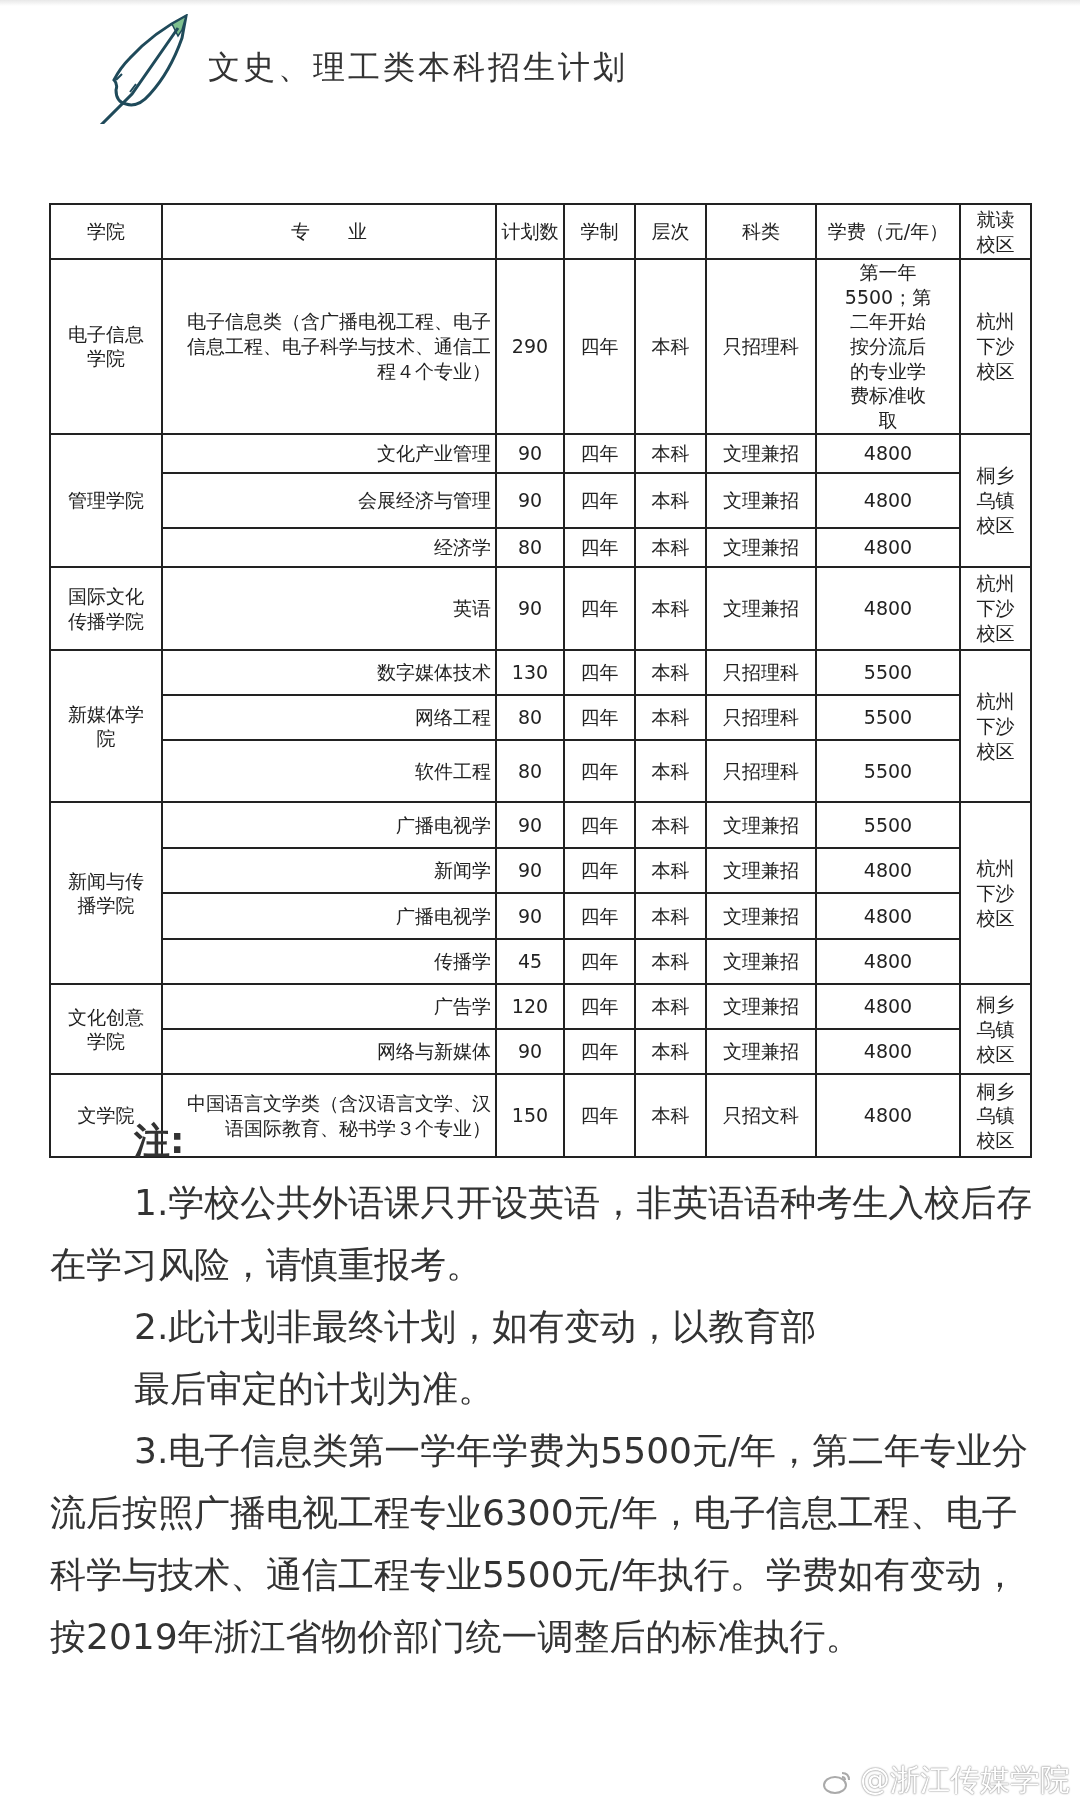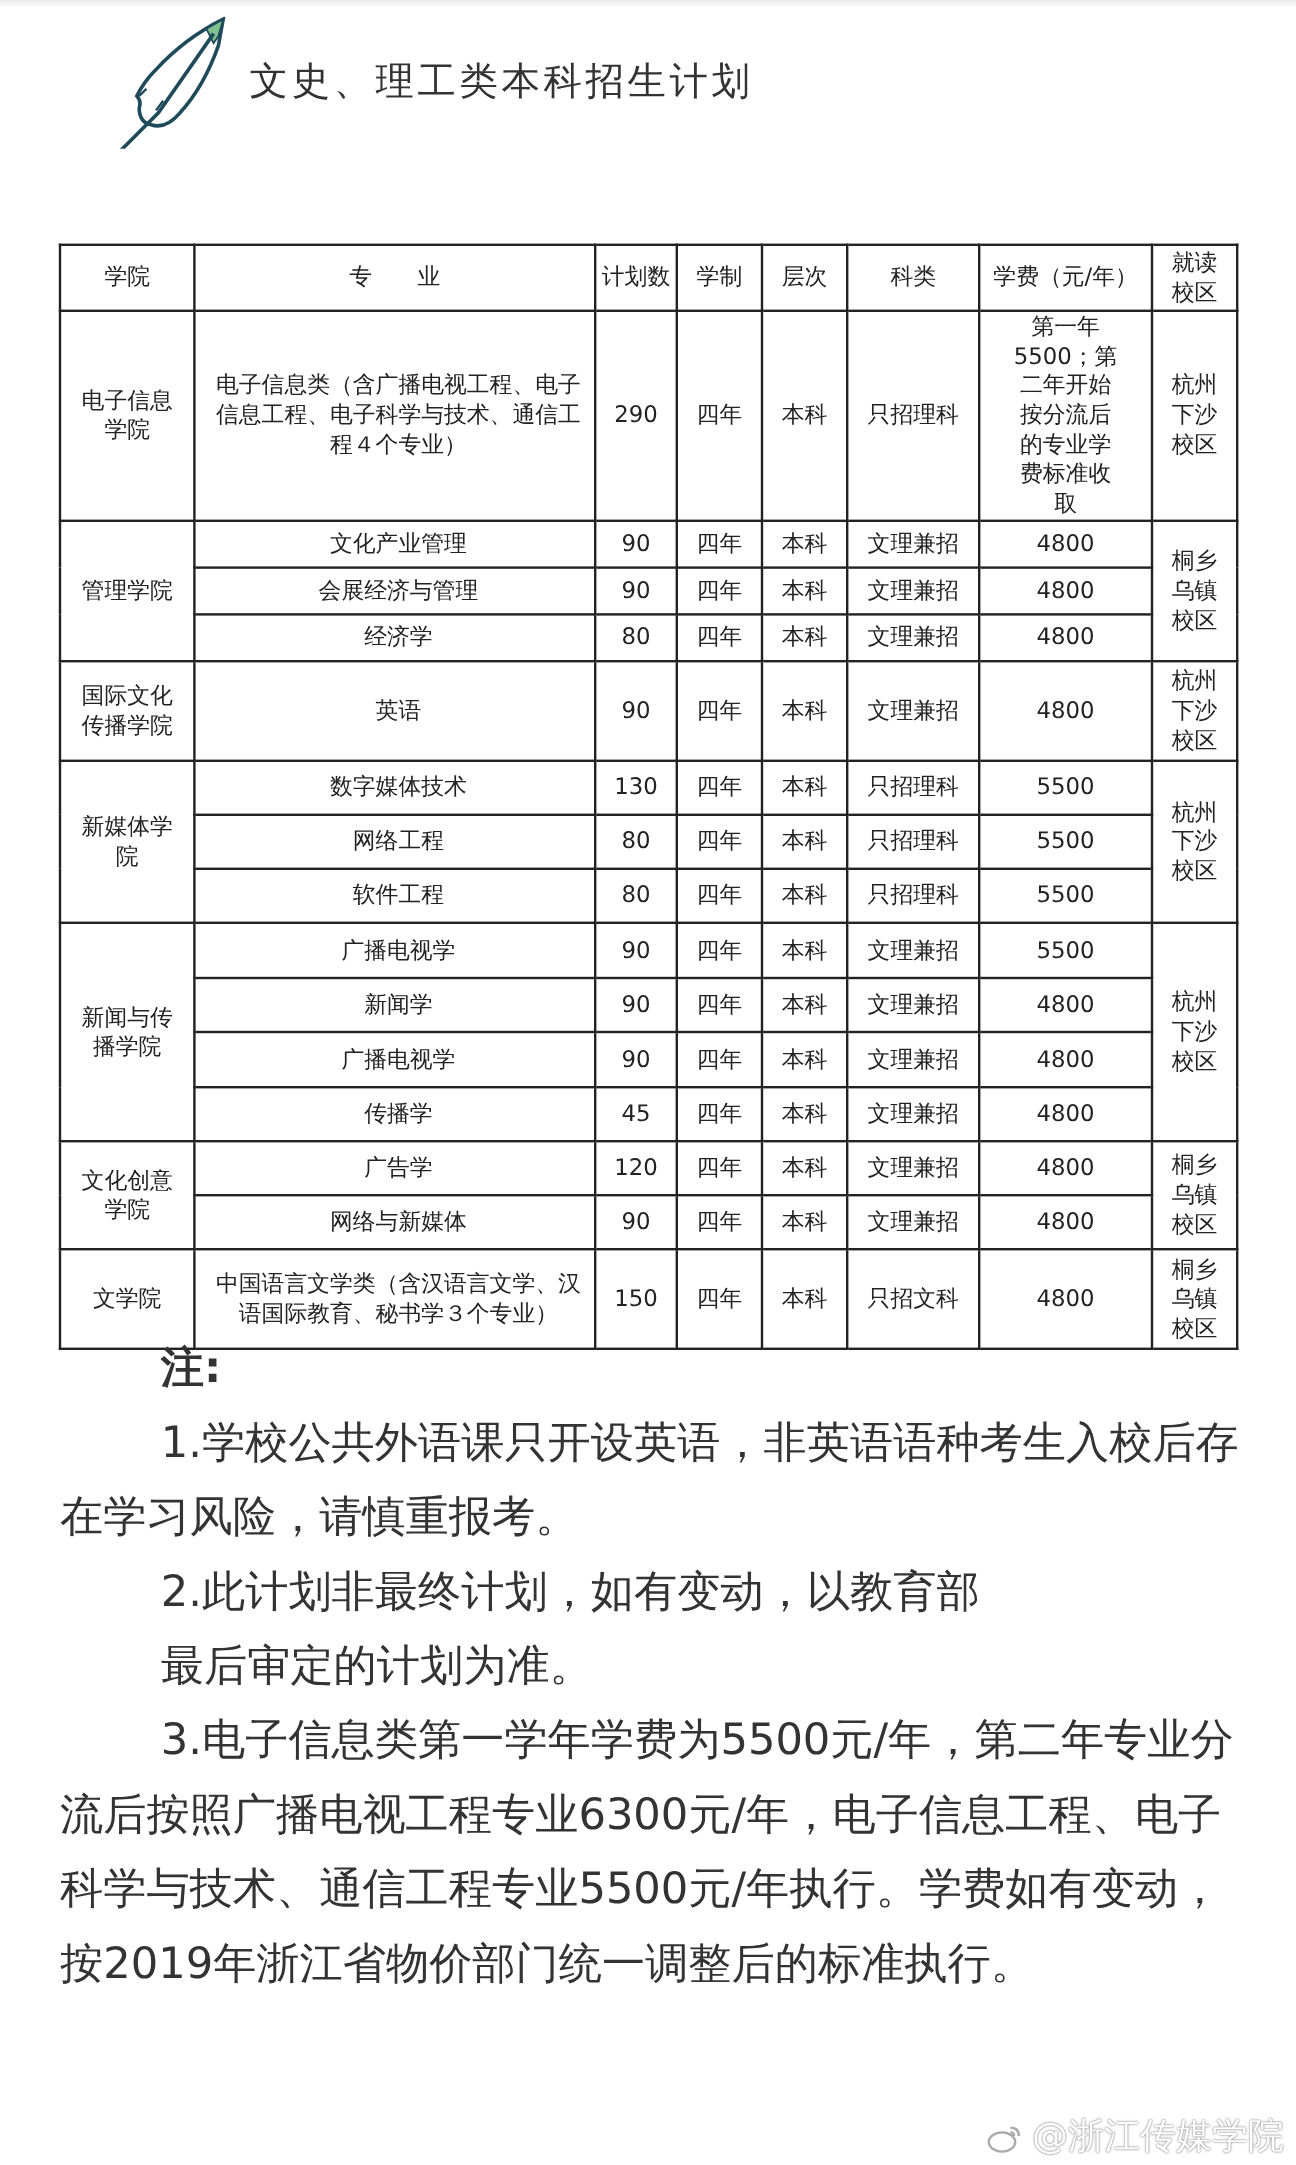--- a/index.html
+++ b/index.html
@@ -7,21 +7,21 @@
          font-family: "DejaVu Sans", "Liberation Sans", sans-serif; color: #222; }
   .topbar { position: absolute; left: 0; top: 0; width: 1080px; height: 6px;
             background: linear-gradient(#e8e8e8, #ffffff); }
   .feather { position: absolute; left: 86px; top: 14px; width: 120px; height: 110px; }
   .title { position: absolute; left: 208px; top: 46px; font-size: 32px; color: #333;
            letter-spacing: 3px; font-weight: normal; }
   table.plan { position: absolute; left: 49px; top: 203px; width: 981px;
                border-collapse: collapse; table-layout: fixed; font-size: 19px; color: #222; }
   table.plan td, table.plan th { border: 2px solid #222; text-align: center; vertical-align: middle;
                padding: 0 4px; font-weight: normal; line-height: 1.3; }
-  table.plan td.major { text-align: center; padding-left: 10px; }
+  table.plan td.major { text-align: right; padding-left: 10px; }
   table.plan th { font-size: 19px; }
   .notes { position: absolute; left: 50px; top: 1110px; width: 990px; font-size: 36px;
            color: #333; line-height: 62px; }
   .notes .head { font-weight: bold; padding-left: 84px; }
   .notes p { margin: 0; }
   .indent { padding-left: 84px; }
   .watermark { position: absolute; right: 10px; top: 1760px; font-size: 30px;
                color: #ffffff; text-shadow: 0 0 2px #888, 0 0 1px #888; }
   .weibo { display: inline-block; width: 30px; height: 26px; vertical-align: middle;
            margin-right: 8px; }
@@ -78,21 +78,21 @@
     <tr style="height:39px">
       <td rowspan="3">管理学院</td>
       <td class="major">文化产业管理</td>
       <td>90</td>
       <td>四年</td>
       <td>本科</td>
       <td>文理兼招</td>
       <td>4800</td>
       <td rowspan="3" style="padding:0 10px">桐乡乌镇校区</td>
     </tr>
-    <tr style="height:39px">
+    <tr style="height:55px">
       <td class="major">会展经济与管理</td>
       <td>90</td>
       <td>四年</td>
       <td>本科</td>
       <td>文理兼招</td>
       <td>4800</td>
     </tr>
     <tr style="height:39px">
       <td class="major">经济学</td>
       <td>80</td>
@@ -124,21 +124,21 @@
       <td rowspan="3" style="padding:0 10px">杭州下沙校区</td>
     </tr>
     <tr style="height:45px">
       <td class="major">网络工程</td>
       <td>80</td>
       <td>四年</td>
       <td>本科</td>
       <td>只招理科</td>
       <td>5500</td>
     </tr>
-    <tr style="height:45px">
+    <tr style="height:62px">
       <td class="major">软件工程</td>
       <td>80</td>
       <td>四年</td>
       <td>本科</td>
       <td>只招理科</td>
       <td>5500</td>
     </tr>
 
     <tr style="height:46px">
       <td rowspan="4" style="padding:4px 8px">新闻与传播学院</td>

